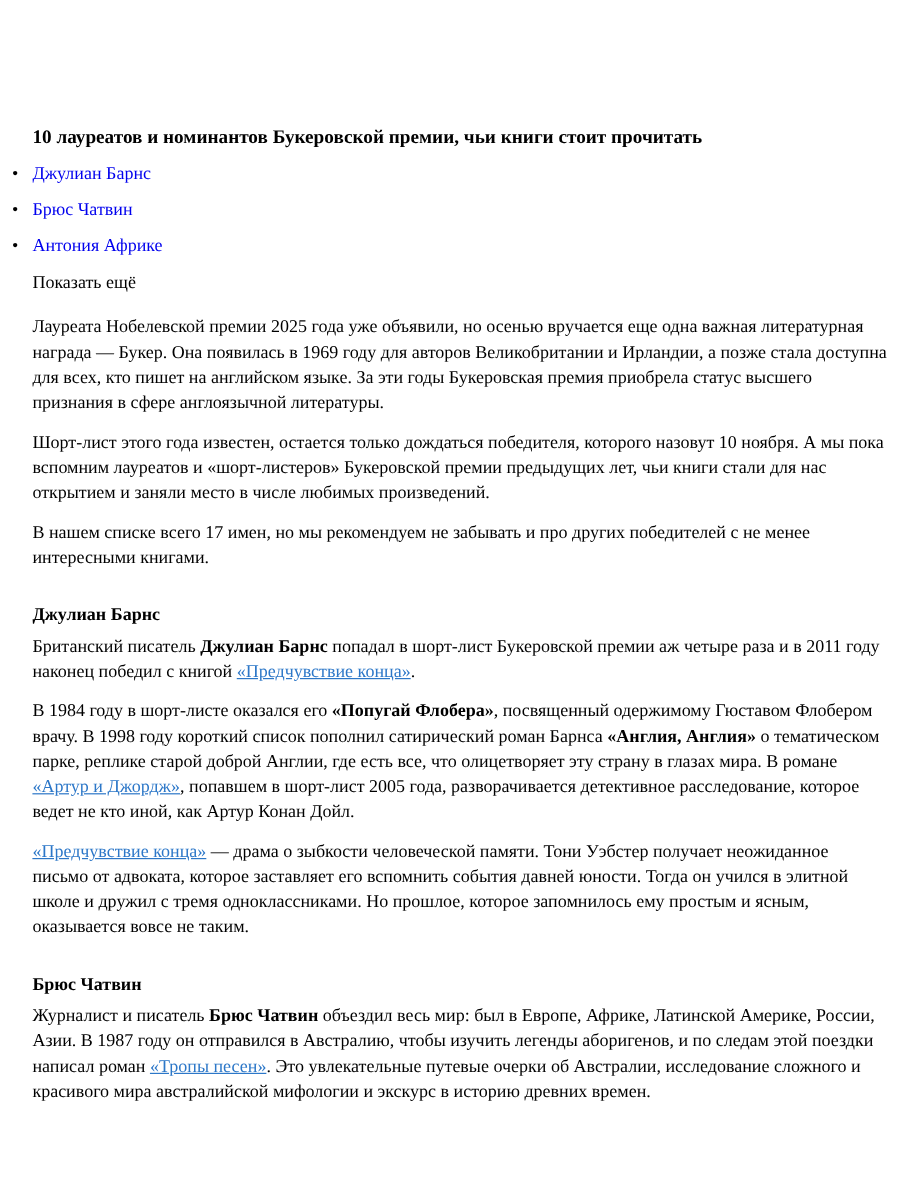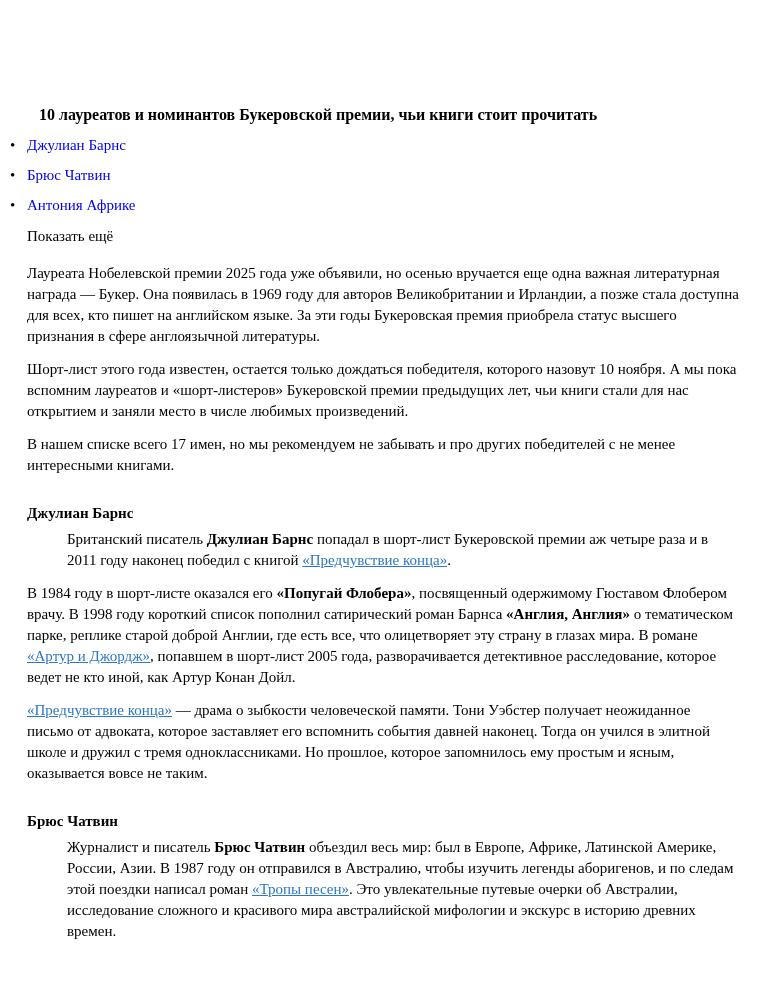--- a/index.html
+++ b/index.html
@@ -17,21 +17,21 @@
     font-family:"Liberation Serif","DejaVu Serif",serif;
     font-size:15px;
     line-height:21px;
     overflow:hidden;
   }
   main{padding:104px 28px 0 27px;}
   h1{
     font-size:16px;
     line-height:22px;
     font-weight:bold;
-    margin:0 0 9px 12px;
+    margin:0 0 9px 0;
   }
   ul.toc{list-style:none;margin:0;padding:0;}
   ul.toc li{position:relative;margin:9px 0;}
   ul.toc li::before{
     content:"\2022";
     position:absolute;
     left:-17px;
     top:0;
     color:var(--text);
     font-size:15px;
@@ -47,21 +47,21 @@
     color:var(--text);
     text-decoration:none;
     cursor:pointer;
   }
   h2{
     font-size:15px;
     line-height:21px;
     font-weight:bold;
     margin:27px 0 5px 0;
   }
-  h2 + p{margin-top:5px;margin-left:40px;}
+  h2 + p{margin-top:5px;}
   strong{font-weight:bold;}
   a.inline-link{
     color:var(--inline-link);
     text-decoration:underline;
     cursor:pointer;
   }
 </style>
 </head>
 <body>
 
@@ -78,17 +78,17 @@
     <a href="#" class="show-more">Показать ещё</a>
   </p>
 
   <div id="article-body">
       <p><span>Лауреата Нобелевской премии 2025 года уже объявили, но осенью вручается еще одна важная литературная награда — Букер. Она появилась в 1969 году для авторов Великобритании и Ирландии, а позже стала доступна для всех, кто пишет на английском языке. За эти годы Букеровская премия приобрела статус высшего признания в сфере англоязычной литературы.</span></p>
       <p><span>Шорт-лист этого года известен, остается только дождаться победителя, которого назовут 10 ноября. А мы пока вспомним лауреатов и «шорт-листеров» Букеровской премии предыдущих лет, чьи книги стали для нас открытием и заняли место в числе любимых произведений.</span></p>
       <p><span>В нашем списке всего 17 имен, но мы рекомендуем не забывать и про других победителей с не менее интересными книгами.</span></p>
       <h2>Джулиан Барнс</h2>
       <p><span>Британский писатель </span><strong>Джулиан Барнс</strong><span> попадал в шорт-лист Букеровской премии аж четыре раза и в 2011 году наконец победил с книгой </span><a href="#" class="inline-link">«Предчувствие конца»</a><span>.</span></p>
       <p><span>В 1984 году в шорт-листе оказался его </span><strong>«Попугай Флобера»</strong><span>, посвященный одержимому Гюставом Флобером врачу. В 1998 году короткий список пополнил сатирический роман Барнса </span><strong>«Англия, Англия»</strong><span> о тематическом парке, реплике старой доброй Англии, где есть все, что олицетворяет эту страну в глазах мира. В романе </span><a href="#" class="inline-link">«Артур и Джордж»</a><span>, попавшем в шорт-лист 2005 года, разворачивается детективное расследование, которое ведет не кто иной, как Артур Конан Дойл.</span></p>
-      <p><a href="#" class="inline-link">«Предчувствие конца»</a><span> — драма о зыбкости человеческой памяти. Тони Уэбстер получает неожиданное письмо от адвоката, которое заставляет его вспомнить события давней наконец. Тогда он учился в элитной школе и дружил с тремя одноклассниками. Но прошлое, которое запомнилось ему простым и ясным, оказывается вовсе не таким.</span></p>
+      <p><a href="#" class="inline-link">«Предчувствие конца»</a><span> — драма о зыбкости человеческой памяти. Тони Уэбстер получает неожиданное письмо от адвоката, которое заставляет его вспомнить события давней юности. Тогда он учился в элитной школе и дружил с тремя одноклассниками. Но прошлое, которое запомнилось ему простым и ясным, оказывается вовсе не таким.</span></p>
       <h2>Брюс Чатвин</h2>
       <p><span>Журналист и писатель </span><strong>Брюс Чатвин</strong><span> объездил весь мир: был в Европе, Африке, Латинской Америке, России, Азии. В 1987 году он отправился в Австралию, чтобы изучить легенды аборигенов, и по следам этой поездки написал роман </span><a href="#" class="inline-link">«Тропы песен»</a><span>. Это увлекательные путевые очерки об Австралии, исследование сложного и красивого мира австралийской мифологии и экскурс в историю древних времен.</span></p>
     </div>
 </main>
 
 </body></html>

